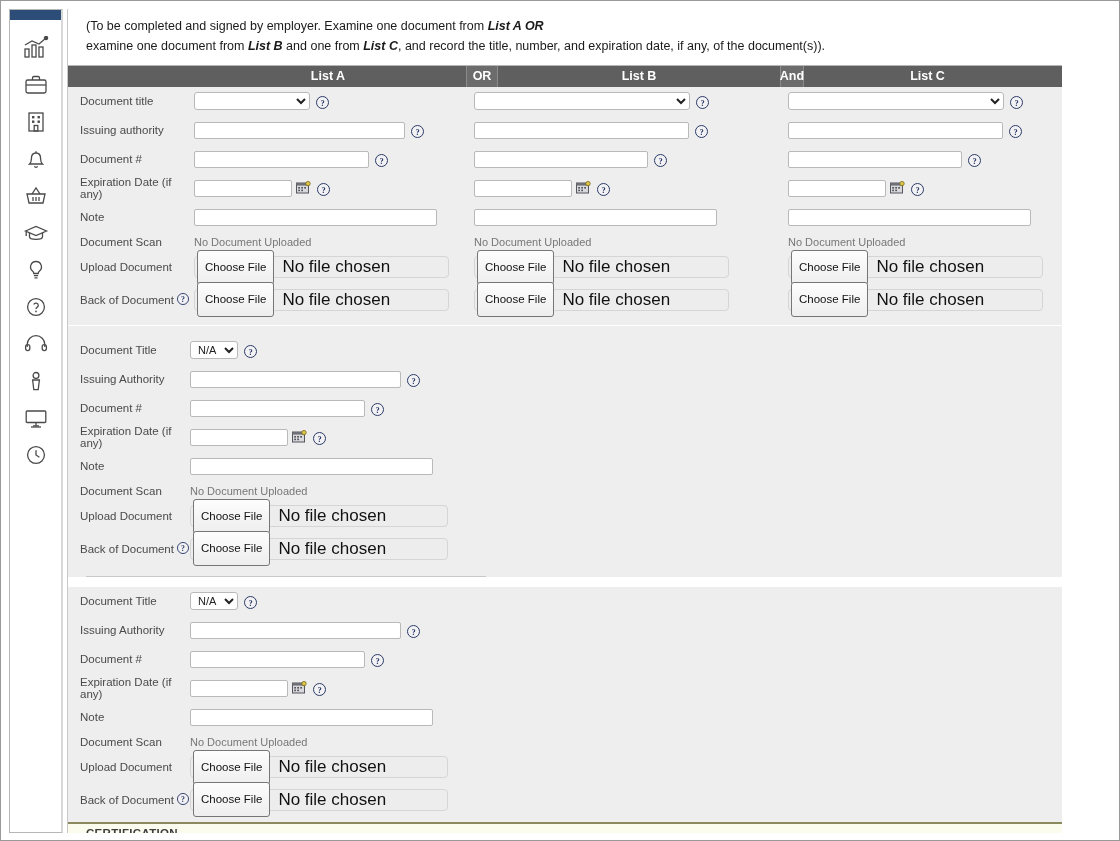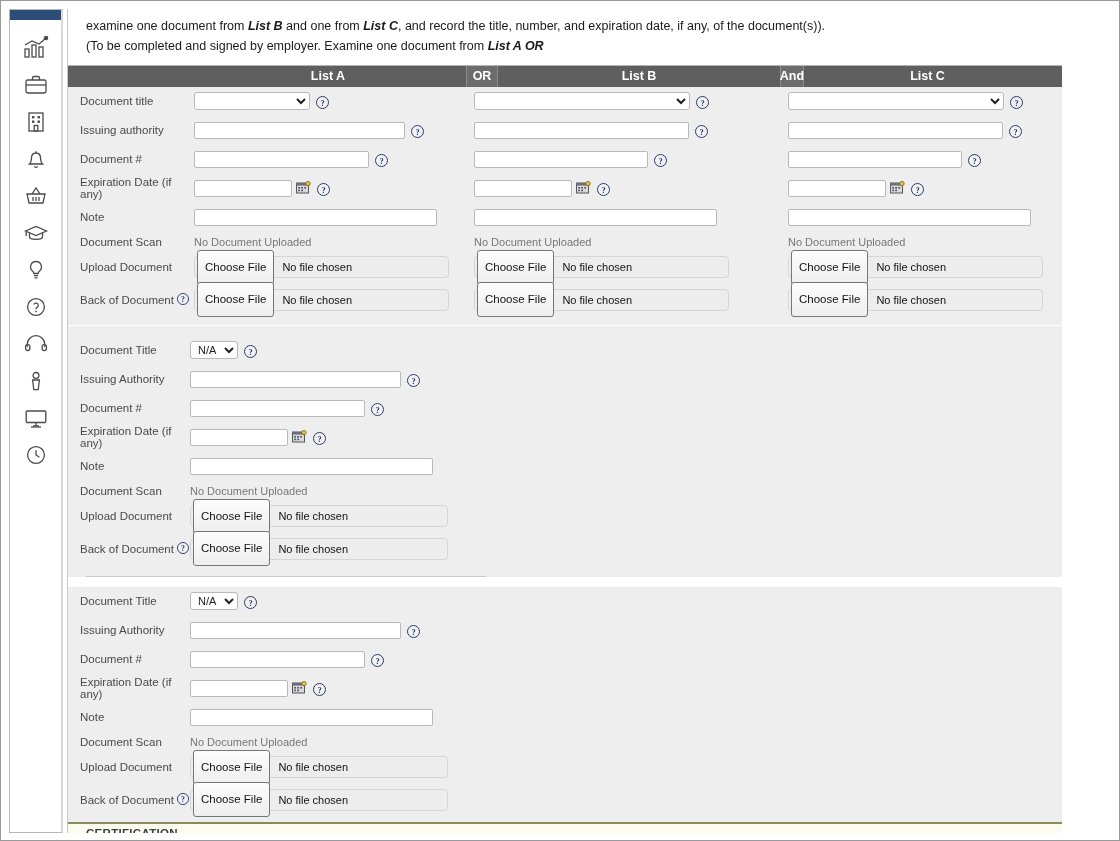--- a/index.html
+++ b/index.html
@@ -167,21 +167,21 @@
     border: 1px solid #767676;
     border-radius: 3px;
     font-size: 11.5px;
     color: #111;
     padding: 10px 7px;
     line-height: 13px;
     font-family: "Liberation Sans", sans-serif;
     cursor: pointer;
   }
   .filetext {
-    font-size: 11px;
+    font-size: 17px;
     color: #111;
     padding-left: 8px;
   }
 
   
   .sec {
     background: #eeeeee;
     width: 994px;
   }
   .sec-divider {
@@ -370,24 +370,24 @@
         </span>
       </div>
 
     </div>
   </div>
 
   <div id="content">
 
     <div id="intro">
       <div>
+        <span>(To be completed and signed by employer. Examine one document from </span><b>List A OR</b>
+      </div>
+      <div>
         <span>examine one document from </span><b>List B</b><span> and one from </span><b>List C</b><span>, and record the title, number, and expiration date, if any, of the document(s)).</span>
-      </div>
-      <div>
-        <span>(To be completed and signed by employer. Examine one document from </span><b>List A OR</b>
       </div>
     </div>
 
     <div id="form-area">
 
       <div class="hdr-row">
         <div class="hdr-cell hdr-blank"></div>
         <div class="hdr-cell hdr-lista">List A</div>
         <div class="hdr-cell hdr-or">OR</div>
         <div class="hdr-cell hdr-listb">List B</div>

